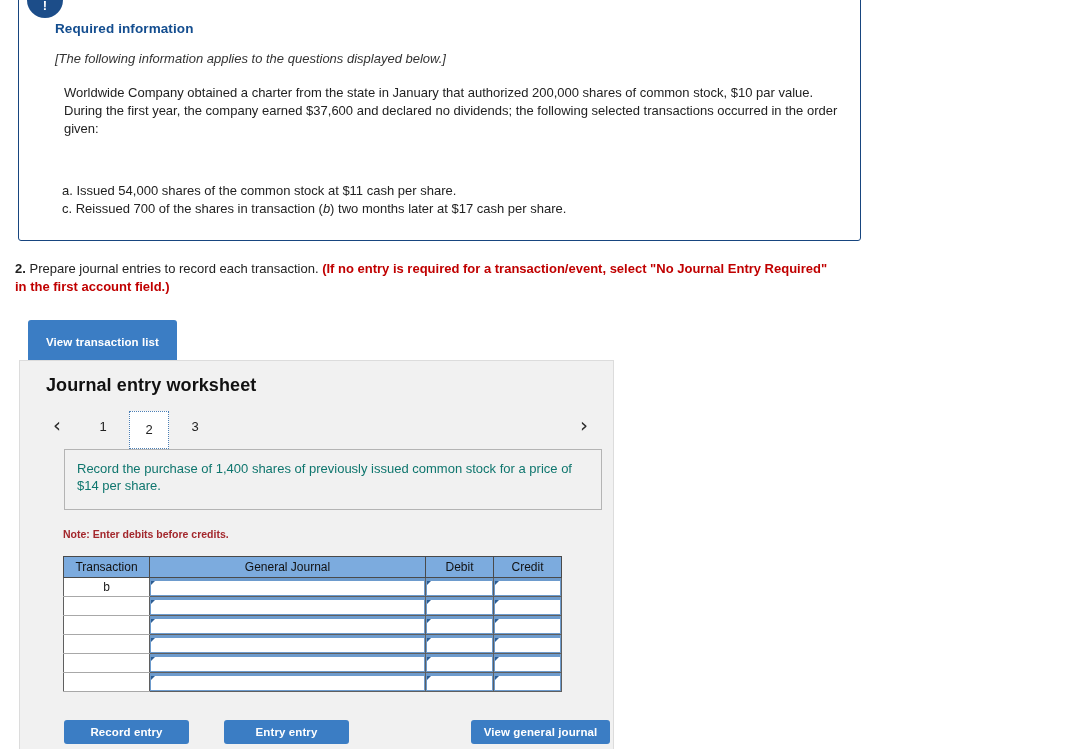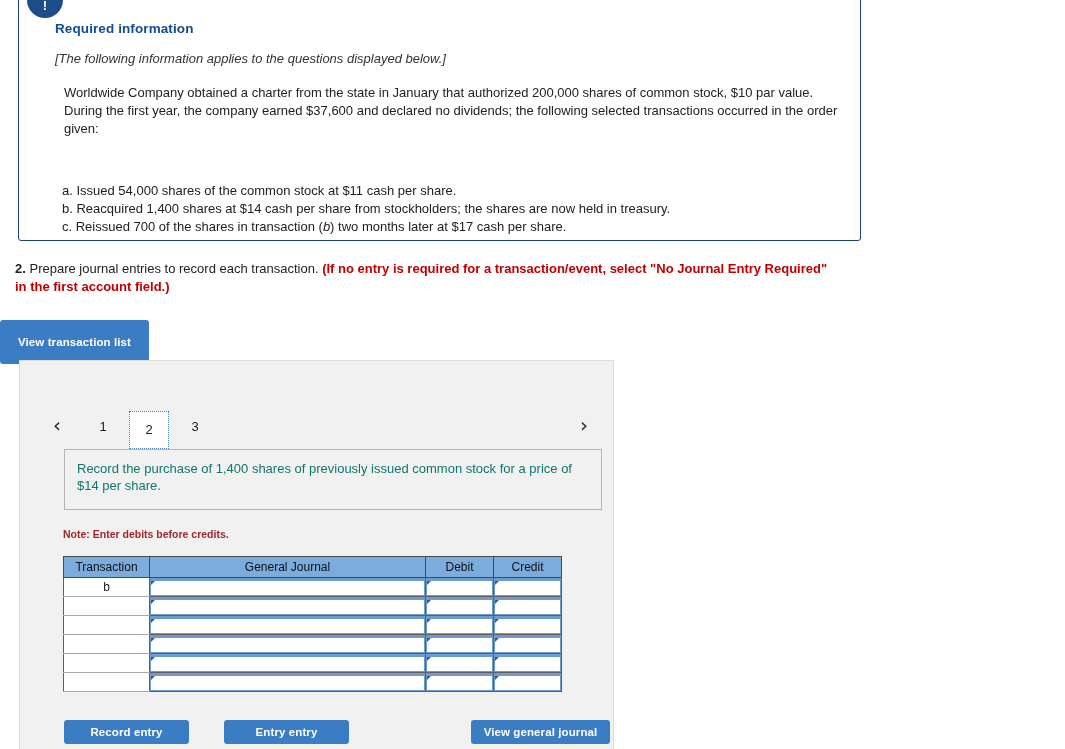--- a/index.html
+++ b/index.html
@@ -107,21 +107,21 @@
     font-family: "Liberation Sans", sans-serif;
     font-size: 11.5px;
     font-weight: bold;
     text-align: center;
     cursor: pointer;
     letter-spacing: .1px;
     padding: 0;
   }
   .btn-view-tl {
     position: absolute;
-    left: 0;
+    left: 28px;
     top: 320px;
     width: 149px;
     height: 44px;
   }
 
   
   .ws {
     position: absolute;
     left: 19px;
     top: 360px;
@@ -298,38 +298,38 @@
 
 <div id="screen">
 
   <div class="req-panel">
     <div class="req-inner">
       <div class="req-title">Required information</div>
       <div class="req-italic">[The following information applies to the questions displayed below.]</div>
       <div class="req-body">Worldwide Company obtained a charter from the state in January that authorized 200,000 shares of common stock, $10 par value. During the first year, the company earned $37,600 and declared no dividends; the following selected transactions occurred in the order given:</div>
       <div class="req-list">
         <div>a. Issued 54,000 shares of the common stock at $11 cash per share.</div>
-        <div>b. Reacquired 1,400 shares at $14 cash per share from stockholders; the shares are now held in treasury.</div>
         <div><span>c. Reissued 700 of the shares in transaction (</span><span class="ital">b</span><span>) two months later at $17 cash per share.</span></div>
       </div>
     </div>
   </div>
 
   <div class="req-badge">
     <div class="bang">!</div>
   </div>
 
   <div class="q2">
     <span class="num">2.</span><span> Prepare journal entries to record each transaction. </span><span class="redbold">(If no entry is required for a transaction/event, select "No Journal Entry Required" in the first account field.)</span>
   </div>
 
   <button class="btn btn-view-tl">View transaction list</button>
 
   <div class="ws">
 
+    <div class="ws-title">Journal entry worksheet</div>
 
     <div class="pager">
       <div class="pg-arrow pg-prev">‹</div>
       <div class="pg-num pg-n1">1</div>
       <div class="pg-num pg-n2 active">2</div>
       <div class="pg-num pg-n3">3</div>
       <div class="pg-arrow pg-next">›</div>
     </div>
 
     <div class="instr">Record the purchase of 1,400 shares of previously issued common stock for a price of $14 per share.</div>

